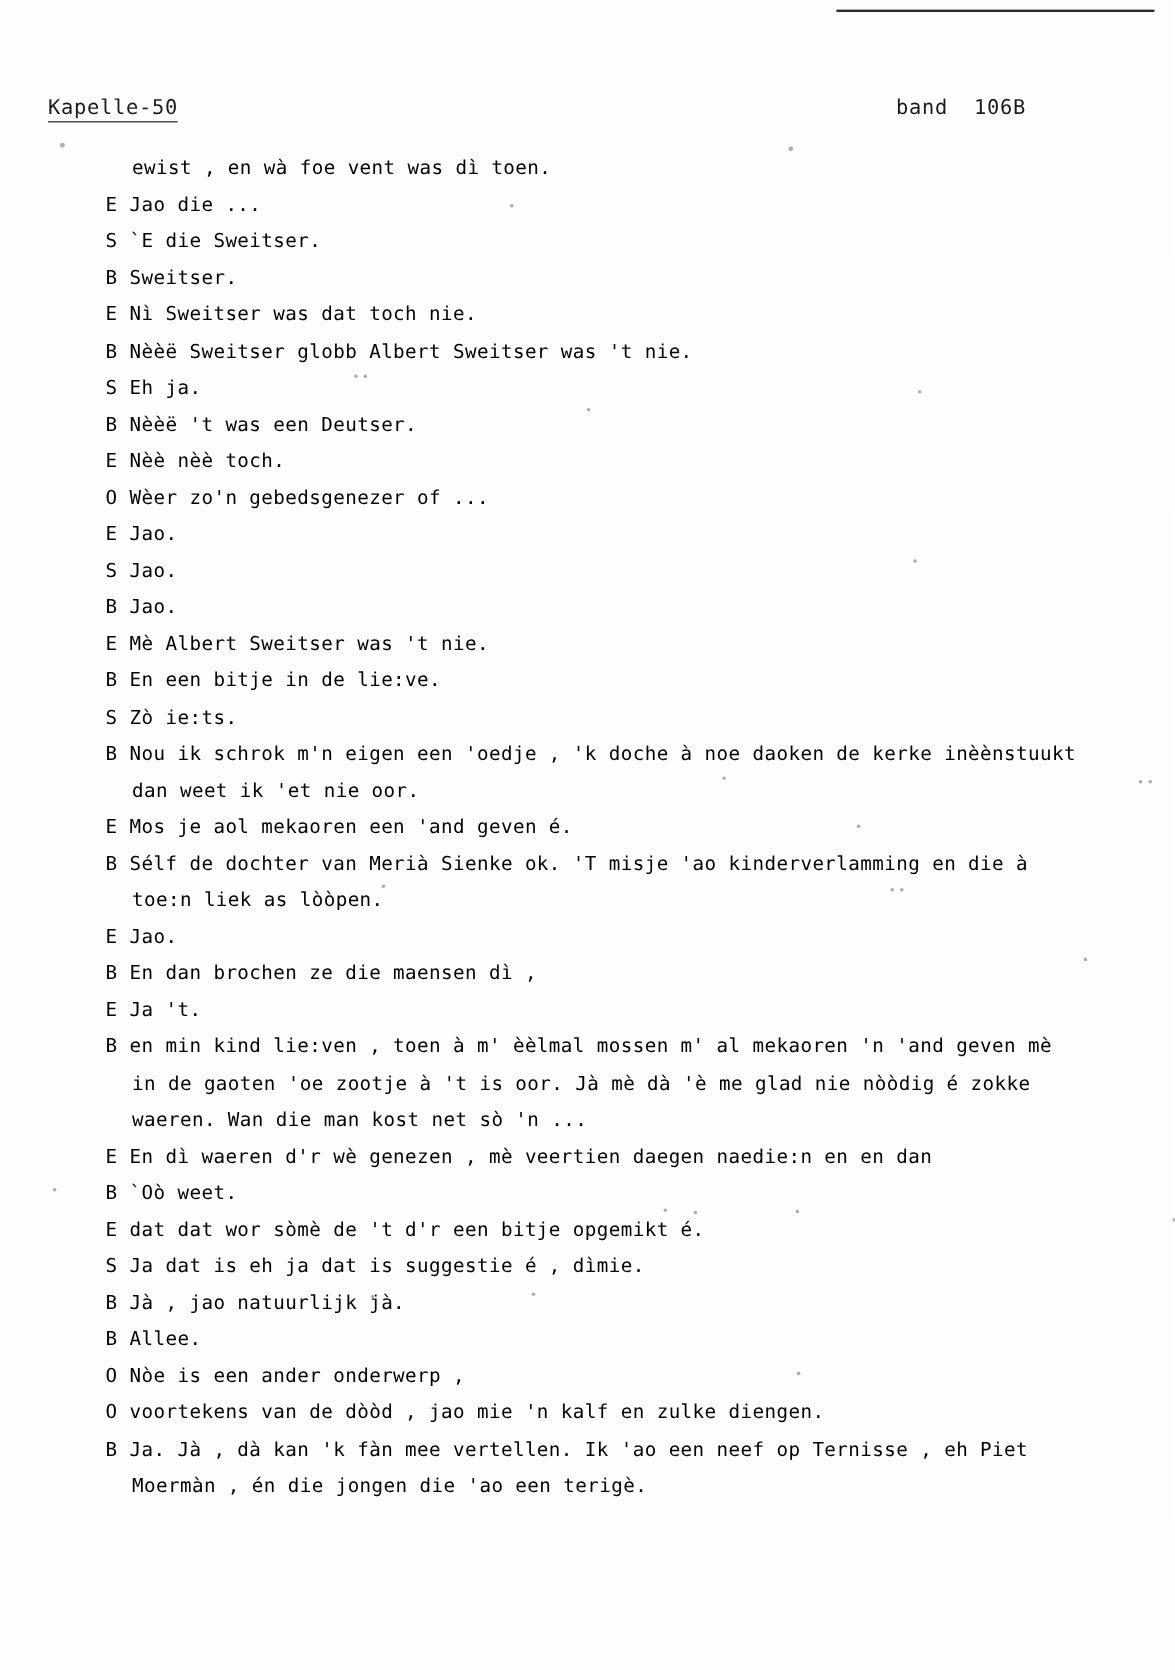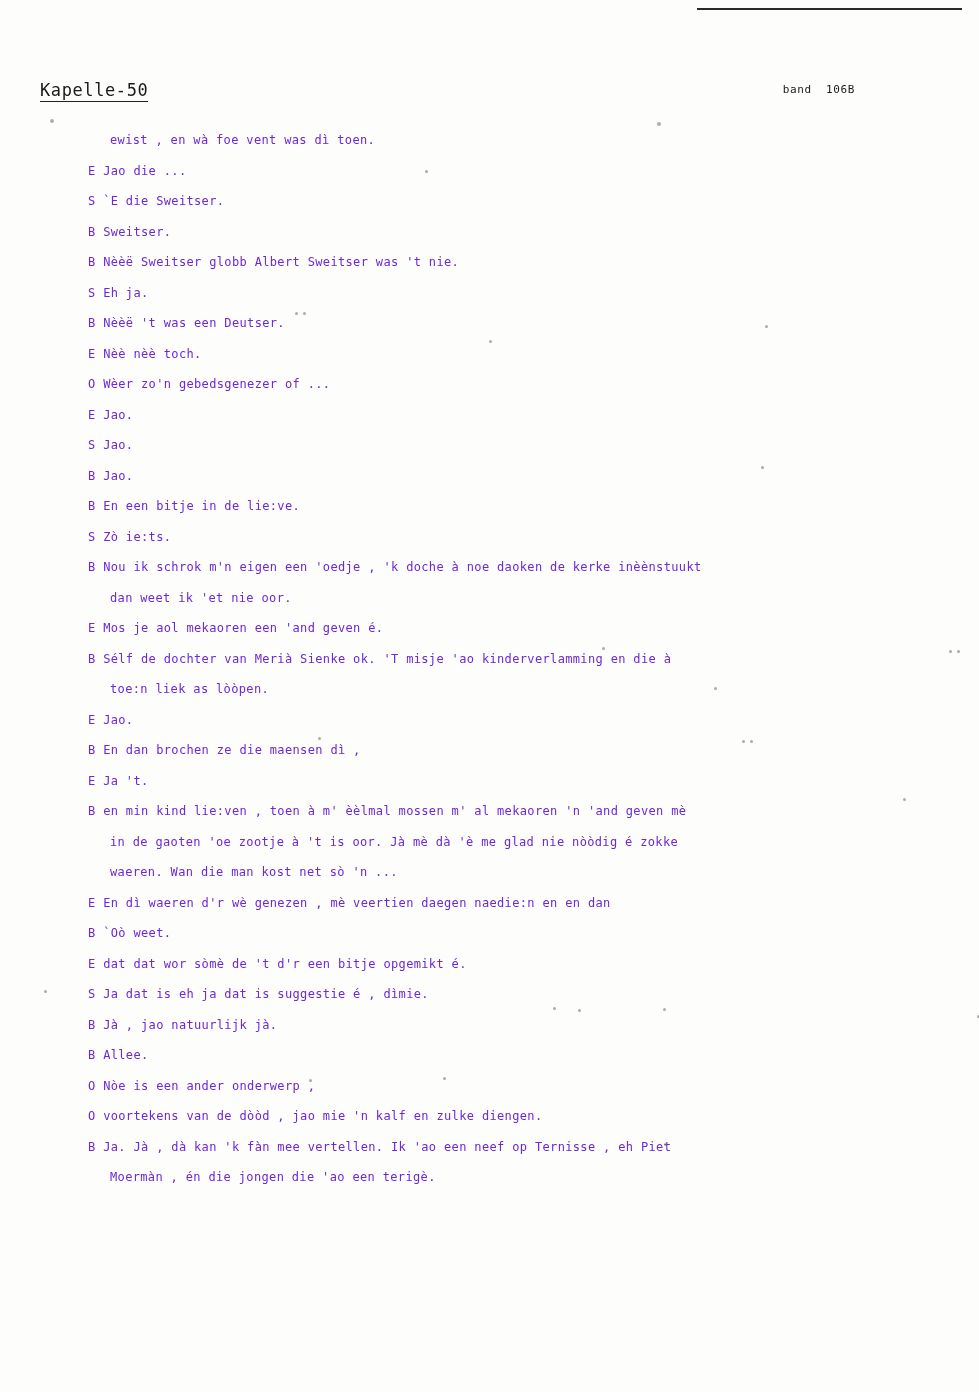--- a/index.html
+++ b/index.html
@@ -39,38 +39,38 @@
     font-size: 17px;
     letter-spacing: 0.6px;
     border-bottom: 1.5px solid #222;
     padding-bottom: 1px;
     line-height: 20px;
   }
   .header-right {
     position: absolute;
     right: 84px;
     top: 0;
-    font-size: 11px;
+    font-size: 17px;
     letter-spacing: 0.6px;
     line-height: 20px;
     white-space: pre;
   }
   .body-block {
     position: absolute;
     top: 125px;
     left: 88px;
     width: 880px;
   }
   .line {
     display: block;
     white-space: pre;
-    font-size: 12px;
+    font-size: 16px;
     line-height: 30.5px;
     letter-spacing: 0.35px;
-    color: #6d28d9;
+    color: #000000;
   }
   .line.indent {
     padding-left: 22px;
   }
   
   .speck {
     position: absolute;
     background: #6b6b6b;
     border-radius: 50%;
     opacity: 0.55;
@@ -86,28 +86,30 @@
   <div class="header">
     <div class="header-left">Kapelle-50</div>
     <div class="header-right">band  106B</div>
   </div>
 
   <div class="body-block">
       <div class="line indent">ewist , en wà foe vent was dì toen.</div>
       <div class="line">E Jao die ...</div>
       <div class="line">S `E die Sweitser.</div>
       <div class="line">B Sweitser.</div>
+      <div class="line">E Nì Sweitser was dat toch nie.</div>
       <div class="line">B Nèèë Sweitser globb Albert Sweitser was 't nie.</div>
       <div class="line">S Eh ja.</div>
       <div class="line">B Nèèë 't was een Deutser.</div>
       <div class="line">E Nèè nèè toch.</div>
       <div class="line">O Wèer zo'n gebedsgenezer of ...</div>
       <div class="line">E Jao.</div>
       <div class="line">S Jao.</div>
       <div class="line">B Jao.</div>
+      <div class="line">E Mè Albert Sweitser was 't nie.</div>
       <div class="line">B En een bitje in de lie:ve.</div>
       <div class="line">S Zò ie:ts.</div>
       <div class="line">B Nou ik schrok m'n eigen een 'oedje , 'k doche à noe daoken de kerke inèènstuukt</div>
       <div class="line indent">dan weet ik 'et nie oor.</div>
       <div class="line">E Mos je aol mekaoren een 'and geven é.</div>
       <div class="line">B Sélf de dochter van Merià Sienke ok. 'T misje 'ao kinderverlamming en die à</div>
       <div class="line indent">toe:n liek as lòòpen.</div>
       <div class="line">E Jao.</div>
       <div class="line">B En dan brochen ze die maensen dì ,</div>
       <div class="line">E Ja 't.</div>

